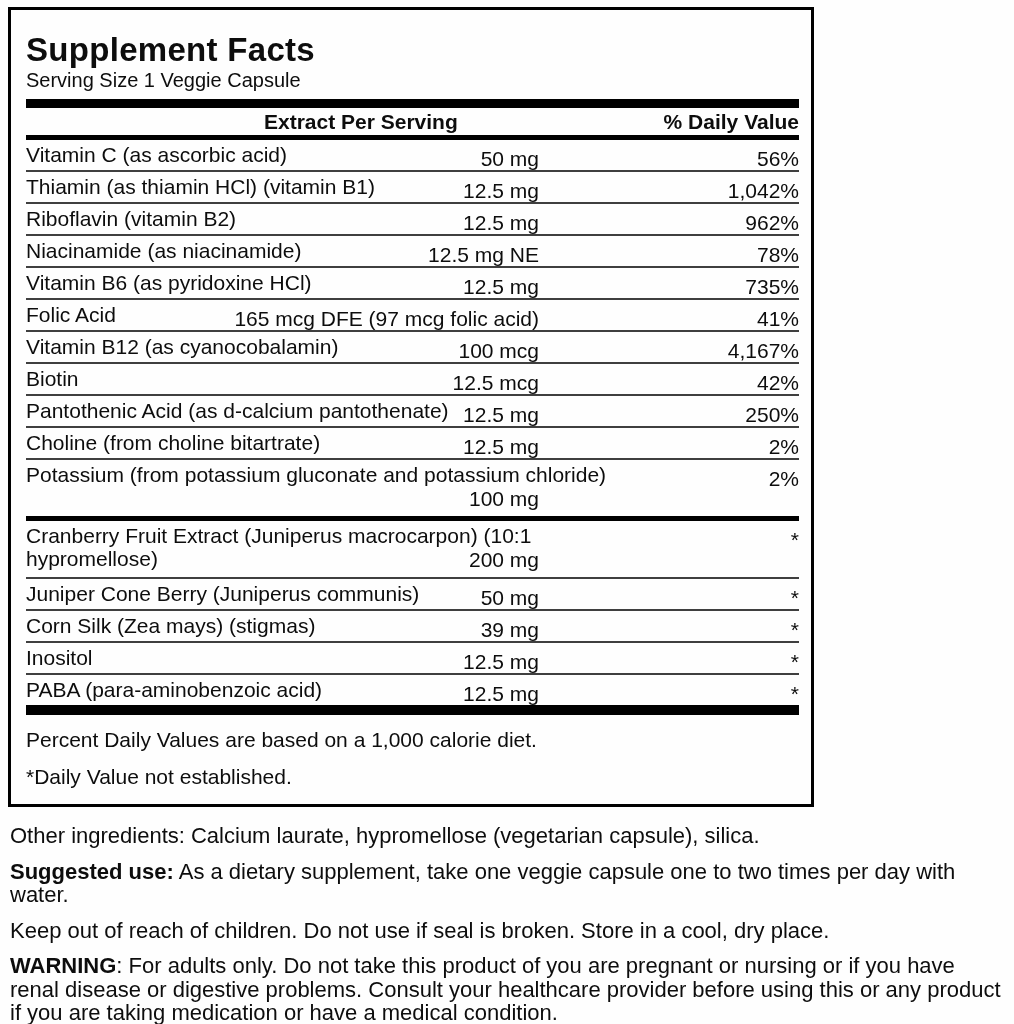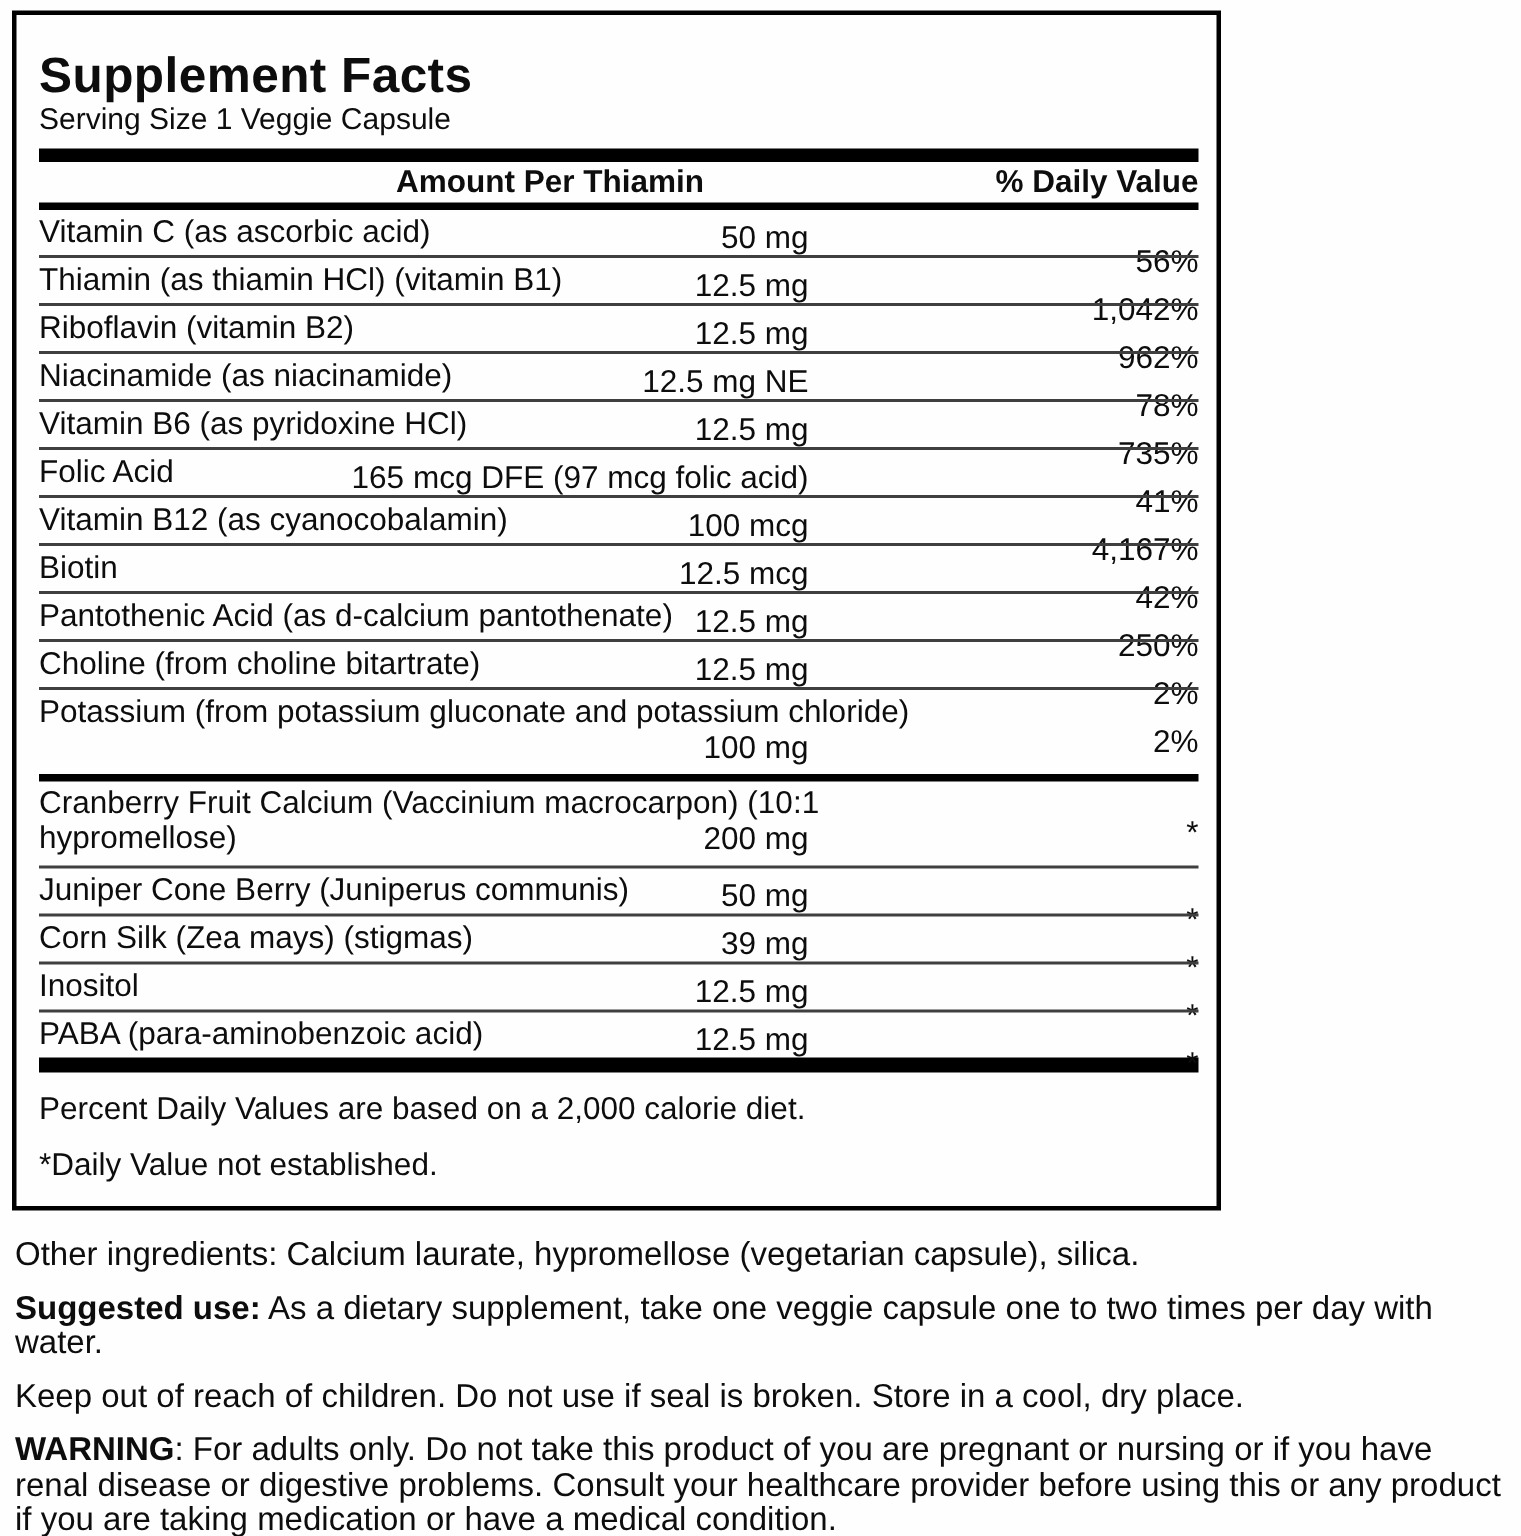--- a/index.html
+++ b/index.html
@@ -31,21 +31,21 @@
   .bar-bottom { height: 10px; }
 
   .header-line { position: relative; height: 27px; font-size: 21px; font-weight: 700; padding-top: 2px; }
   .amount-header { position: absolute; left: 238px; top: 2px; }
   .dv-header     { position: absolute; right: 0; top: 2px; }
 
   .frow { position: relative; border-top: 2px solid #3f3f3f; padding: 4px 0; font-size: 21px; line-height: 22px; }
   .rows-group > .frow:first-child { border-top: none; }
   .frow .nm  { display: inline-block; max-width: 660px; }
   .frow .amt { position: absolute; right: 260px; top: 4px; white-space: nowrap; }
-  .frow .dv  { position: absolute; right: 0; top: 20px; white-space: nowrap; }
+  .frow .dv  { position: absolute; right: 0; top: 4px; white-space: nowrap; }
   .l1 { position: relative; min-height: 22px; }
   .l2 { position: relative; height: 25px; margin-top: 1px; }
   .l2 .amt2 { position: absolute; right: 260px; top: 1px; white-space: nowrap; }
 
   .footnote { font-size: 21px; margin-top: 13px; }
 
   
   .below { padding: 0 12px 0 10px; margin-top: 17px; }
   .para { font-size: 22px; line-height: 23.5px; margin-bottom: 12px; }
   .para b { font-weight: 700; margin-top: 12px; }
@@ -55,21 +55,21 @@
 
 <div class="page">
 
   <div class="facts-box">
     <div class="title">Supplement Facts</div>
     <div class="serving">Serving Size 1 Veggie Capsule</div>
 
     <div class="bar bar-thick"></div>
 
     <div class="header-line">
-      <span class="amount-header">Amount Per Thiamin</span>
+      <span class="amount-header">Extract Per Serving</span>
       <span class="dv-header">% Daily Value</span>
     </div>
 
     <div class="bar bar-medium"></div>
 
     <div class="rows-group" id="rows-vitamins">
         <div class="frow">
           <div class="l1"><span class="nm">Vitamin C (as ascorbic acid)</span><span class="amt">50 mg</span><span class="dv">56%</span></div>
         </div>
         <div class="frow">
@@ -104,40 +104,40 @@
           <div class="l2">
             <span class="amt2">100 mg</span>
           </div>
         </div>
       </div>
 
     <div class="bar bar-section"></div>
 
     <div class="rows-group" id="rows-botanicals">
         <div class="frow">
-          <div class="l1"><span class="nm">Cranberry Fruit Calcium (Vaccinium macrocarpon) (10:1</span><span class="dv">*</span></div>
+          <div class="l1"><span class="nm">Cranberry Fruit Extract (Juniperus macrocarpon) (10:1</span><span class="dv">*</span></div>
           <div class="l2"><span class="nm">hypromellose)</span><span class="amt2">200 mg</span></div>
         </div>
         <div class="frow">
           <div class="l1"><span class="nm">Juniper Cone Berry (Juniperus communis)</span><span class="amt">50 mg</span><span class="dv">*</span></div>
         </div>
         <div class="frow">
           <div class="l1"><span class="nm">Corn Silk (Zea mays) (stigmas)</span><span class="amt">39 mg</span><span class="dv">*</span></div>
         </div>
         <div class="frow">
           <div class="l1"><span class="nm">Inositol</span><span class="amt">12.5 mg</span><span class="dv">*</span></div>
         </div>
         <div class="frow">
           <div class="l1"><span class="nm">PABA (para-aminobenzoic acid)</span><span class="amt">12.5 mg</span><span class="dv">*</span></div>
         </div>
       </div>
 
     <div class="bar bar-bottom"></div>
 
-    <div class="footnote">Percent Daily Values are based on a 2,000 calorie diet.</div>
+    <div class="footnote">Percent Daily Values are based on a 1,000 calorie diet.</div>
     <div class="footnote">*Daily Value not established.</div>
   </div>
 
   <div class="below">
     <p class="para">Other ingredients: Calcium laurate, hypromellose (vegetarian capsule), silica.</p>
     <p class="para"><b>Suggested use:</b><span> As a dietary supplement, take one veggie capsule one to two times per day with water.</span></p>
     <p class="para">Keep out of reach of children. Do not use if seal is broken. Store in a cool, dry place.</p>
     <p class="para"><b>WARNING</b><span>: For adults only. Do not take this product of you are pregnant or nursing or if you have renal disease or digestive problems. Consult your healthcare provider before using this or any product if you are taking medication or have a medical condition.</span></p>
   </div>
 

